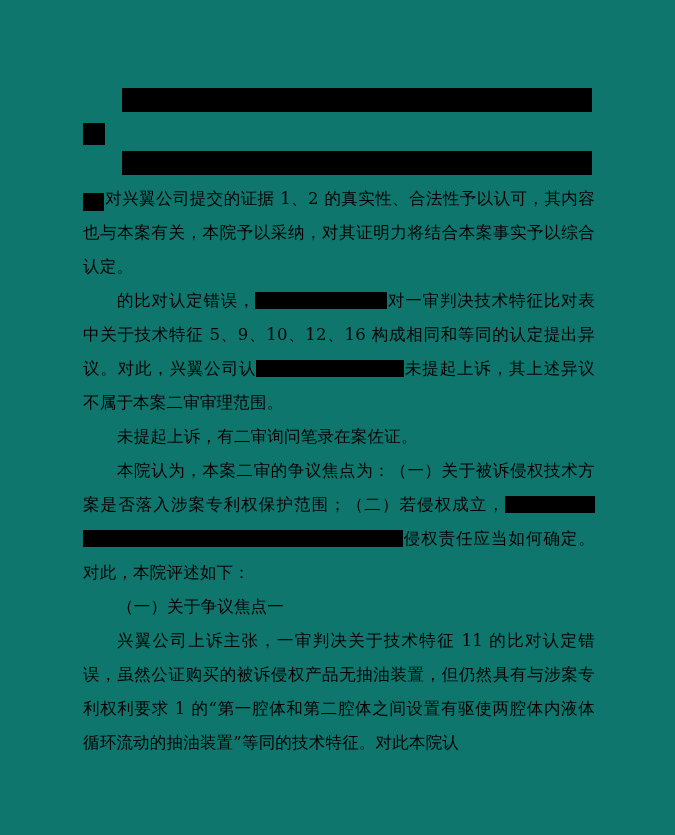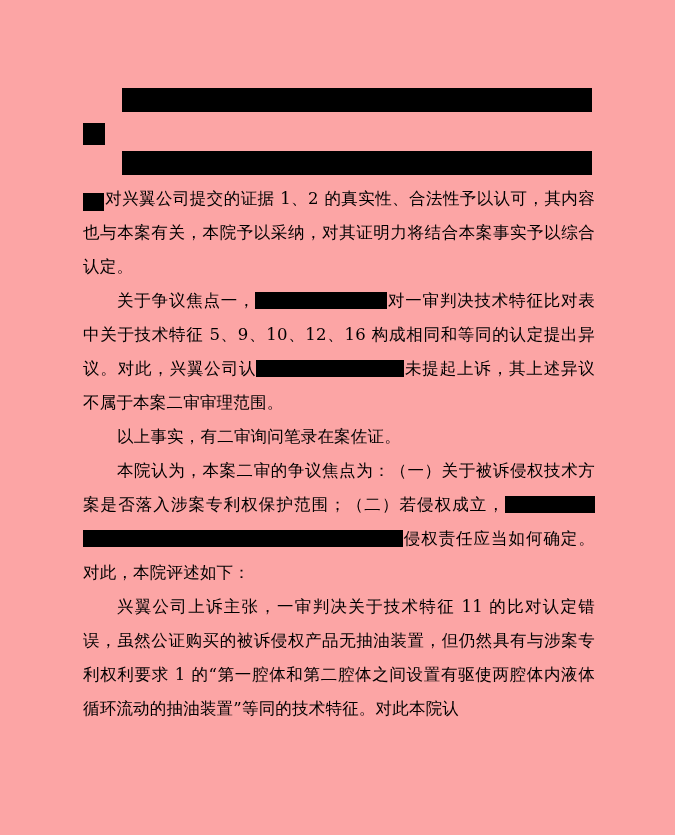--- a/index.html
+++ b/index.html
@@ -12,21 +12,21 @@
     height: 835px;
     font-family: "DejaVu Serif", "Liberation Serif", serif;
     color: #000000;
     position: relative;
     overflow: hidden;
   }
   .page {
     position: relative;
     width: 675px;
     height: 835px;
-    background: #fca5a5;
+    background: #0f766e;
   }
   .doc-body {
     position: absolute;
     left: 83px;
     top: 88px;
     width: 512px;
   }
   .para {
     font-size: 16.5px;
     line-height: 34px;
@@ -94,24 +94,25 @@
 <div class="page">
 
   <div class="doc-body">
 
     <div class="redact redact-block head-redact-1"></div>
     <div class="redact redact-block head-redact-2"></div>
     <div class="redact redact-block head-redact-3"></div>
 
     <p class="para"><span class="redact redact-inline lead-redact"></span><span>对兴翼公司提交的证据 1、2 的真实性、合法性予以认可，其内容也与本案有关，本院予以采纳，对其证明力将结合本案事实予以综合认定。</span></p>
 
-    <p class="para indent"><span>关于争议焦点一，</span><span class="redact redact-inline r-w1"></span><span>对一审判决技术特征比对表中关于技术特征 5、9、10、12、16 构成相同和等同的认定提出异议。对此，兴翼公司认</span><span class="redact redact-inline r-w2"></span><span>未提起上诉，其上述异议不属于本案二审审理范围。</span></p>
+    <p class="para indent"><span>的比对认定错误，</span><span class="redact redact-inline r-w1"></span><span>对一审判决技术特征比对表中关于技术特征 5、9、10、12、16 构成相同和等同的认定提出异议。对此，兴翼公司认</span><span class="redact redact-inline r-w2"></span><span>未提起上诉，其上述异议不属于本案二审审理范围。</span></p>
 
-    <p class="para indent"><span>以上事实，有二审询问笔录在案佐证。</span></p>
+    <p class="para indent"><span>未提起上诉，有二审询问笔录在案佐证。</span></p>
 
     <p class="para indent"><span>本院认为，本案二审的争议焦点为：（一）关于被诉侵权技术方案是否落入涉案专利权保护范围；（二）若侵权成立，</span><span class="redact redact-inline r-w3"></span><span class="redact redact-inline r-w4"></span><span>侵权责任应当如何确定。对此，本院评述如下：</span></p>
 
+    <p class="para indent"><span>（一）关于争议焦点一</span></p>
 
 
     <p class="para indent"><span>兴翼公司上诉主张，一审判决关于技术特征 11 的比对认定错误，虽然公证购买的被诉侵权产品无抽油装置，但仍然具有与涉案专利权利要求 1 的“第一腔体和第二腔体之间设置有驱使两腔体内液体循环流动的抽油装置”等同的技术特征。对此本院认</span></p>
 
   </div>
 </div>
 
 </body></html>

